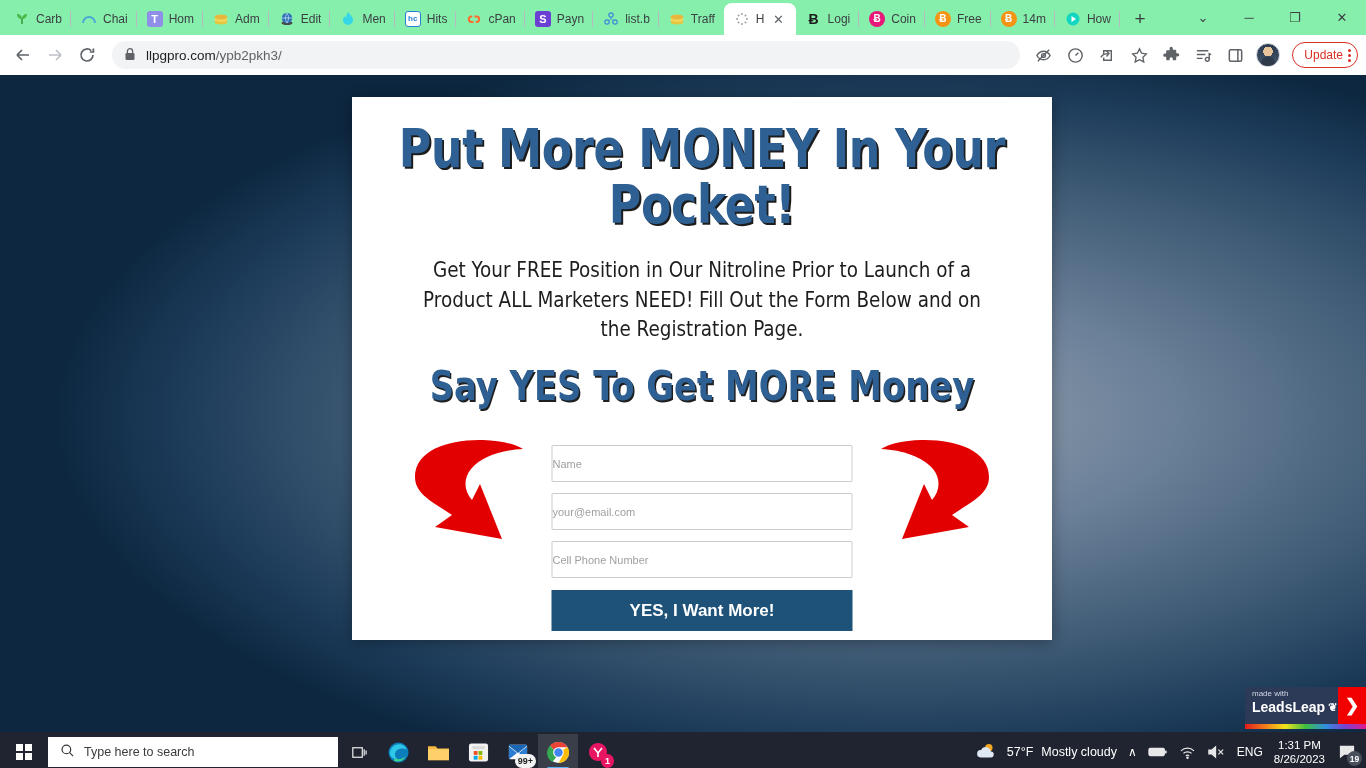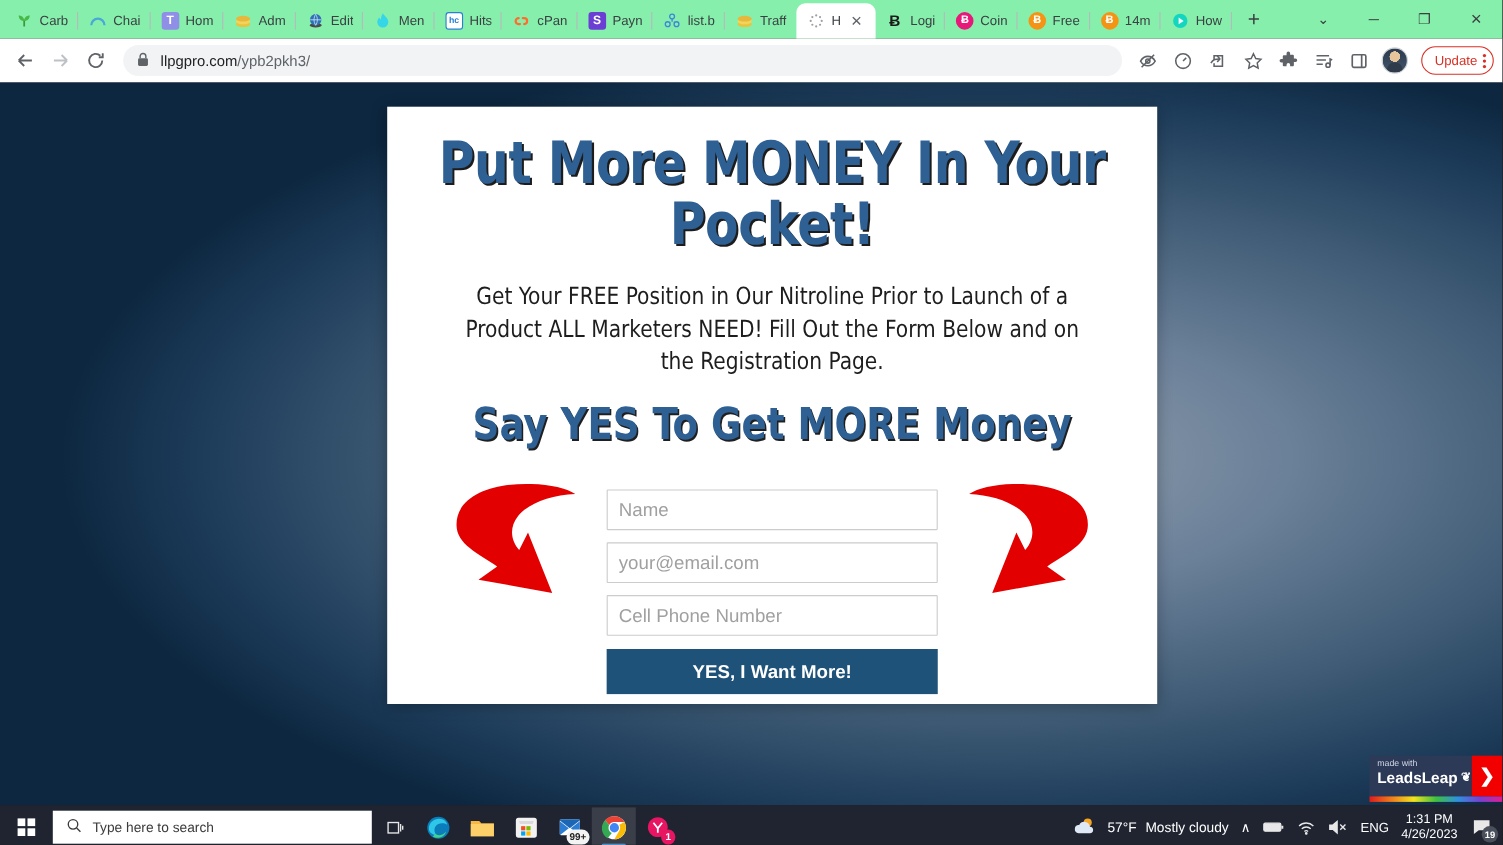--- a/index.html
+++ b/index.html
@@ -139,22 +139,22 @@
   .arrow.left  { left: 57px; }
   .arrow.right { right: 57px; }
   .arrow svg { width: 100%; height: 100%; display: block; }
 
   .form {
     position: absolute; left: 50%; transform: translateX(-50%);
     top: 18px; width: 301px; display: flex; flex-direction: column; gap: 11px;
   }
   .field {
     height: 37px; border: 1px solid #ccc; background: #fff;
-    display: flex; align-items: center; padding: 0 10px;
-    font-size: 17px; color: #a0a0a0; border-radius: 1px;
+    display: flex; align-items: center; padding: 0 0;
+    font-size: 11px; color: #a0a0a0; border-radius: 1px;
   }
   .submit {
     height: 41px; background: #1f5279; color: #fff;
     font-size: 17px; font-weight: bold; border: none;
     display: flex; align-items: center; justify-content: center;
     font-family: "Liberation Sans", sans-serif; margin-top: 1px;
   }
 
   
   .badge {
@@ -628,21 +628,21 @@
     </span>
     <span class="tray-ico">
       <svg width="19" height="14" viewBox="0 0 20 14" fill="none" stroke="#e8e8e8" stroke-width="1.3">
           <path d="M2 5h3l4-3.5v11L5 9H2z" fill="#e8e8e8"></path>
           <path d="M12 4.5 17 9.5M17 4.5 12 9.5"></path>
         </svg>
     </span>
     <span>ENG</span>
     <div class="clock">
       <div>1:31 PM</div>
-      <div>4/26/2023</div>
+      <div>8/26/2023</div>
     </div>
     <div class="notif">
       <svg width="18" height="16" viewBox="0 0 20 18" fill="#e8e8e8">
           <path d="M2 2h16v10H7l-5 4z"></path>
         </svg>
       <span class="notif-count">19</span>
     </div>
   </div>
 </div>
 

